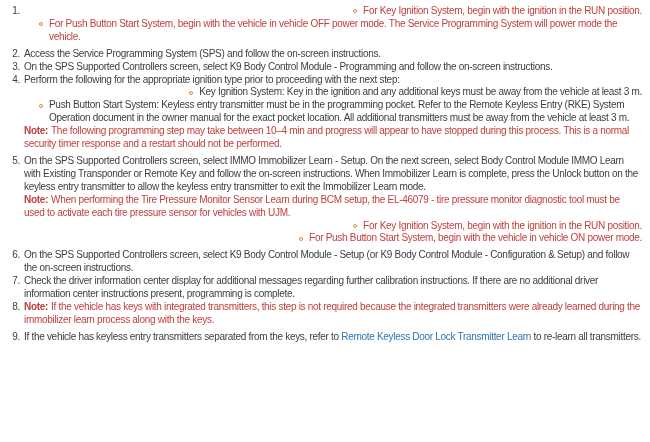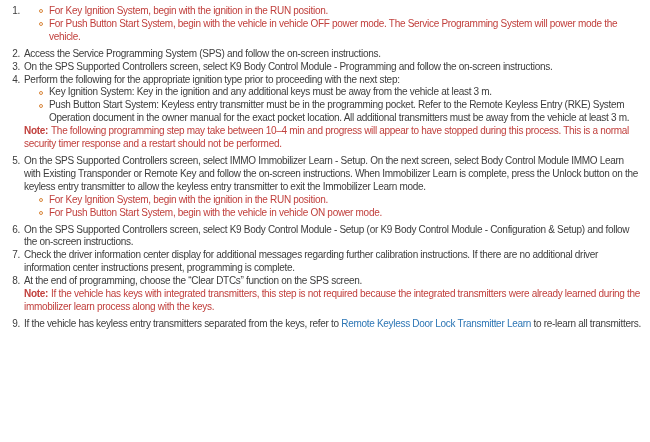--- a/index.html
+++ b/index.html
@@ -11,21 +11,21 @@
     color: #3d3d3d;
   }
   .doc { padding: 5px 8px 0 8px; }
   .steps { list-style: none; }
   .step { display: flex; }
   .step-num { flex: 0 0 12px; text-align: right; margin-right: 4px; }
   .step-body { flex: 1; min-width: 0; }
   .children { margin-bottom: 4px; }
   .note { color: #c1403d; }
   .note-label { font-weight: bold; margin-right: 3px; }
-  .bullet { display: flex; padding-left: 15px; }
+  .bullet { display: flex; padding-left: 15px; justify-content: flex-end; }
   .bullet .dot {
     flex: 0 0 auto; width: 4px; height: 4px;
     border: 1px solid #d9873c; border-radius: 50%;
     margin: 4.2px 6px 0 0;
   }
   .bullet.red { color: #c1403d; }
   .link { color: #2d76b5; cursor: pointer; }
 </style>
 </head>
 <body>
@@ -74,20 +74,21 @@
             </div>
             <div class="note"><strong class="note-label">Note:</strong><span>The following programming step may take between 10–4 min and progress will appear to have stopped during this process. This is a normal security timer response and a restart should not be performed.</span></div>
           </div>
         </div>
       </li>
       <li class="step">
         <span class="step-num">5.</span>
         <div class="step-body">
           <div class="step-text"><span>On the SPS Supported Controllers screen, select IMMO Immobilizer Learn - Setup. On the next screen, select Body Control Module IMMO Learn with Existing Transponder or Remote Key and follow the on-screen instructions. When Immobilizer Learn is complete, press the Unlock button on the keyless entry transmitter to allow the keyless entry transmitter to exit the Immobilizer Learn mode.</span></div>
           <div class="children">
+            <div class="note"><strong class="note-label">Note:</strong><span>When performing the Tire Pressure Monitor Sensor Learn during BCM setup, the EL-46079 - tire pressure monitor diagnostic tool must be used to activate each tire pressure sensor for vehicles with UJM.</span></div>
             <div class="bullet red">
               <span class="dot"></span>
               <span class="btext">For Key Ignition System, begin with the ignition in the RUN position.</span>
             </div>
             <div class="bullet red">
               <span class="dot"></span>
               <span class="btext">For Push Button Start System, begin with the vehicle in vehicle ON power mode.</span>
             </div>
           </div>
         </div>
@@ -100,21 +101,20 @@
       </li>
       <li class="step">
         <span class="step-num">7.</span>
         <div class="step-body">
           <div class="step-text"><span>Check the driver information center display for additional messages regarding further calibration instructions. If there are no additional driver information center instructions present, programming is complete.</span></div>
         </div>
       </li>
       <li class="step">
         <span class="step-num">8.</span>
         <div class="step-body">
-          <div class="step-text"><span>At the end of programming, choose the “Clear DTCs” function on the SPS screen.</span></div>
           <div class="children">
             <div class="note"><strong class="note-label">Note:</strong><span>If the vehicle has keys with integrated transmitters, this step is not required because the integrated transmitters were already learned during the immobilizer learn process along with the keys.</span></div>
           </div>
         </div>
       </li>
       <li class="step">
         <span class="step-num">9.</span>
         <div class="step-body">
           <div class="step-text"><span>If the vehicle has keyless entry transmitters separated from the keys, refer to </span><span class="link">Remote Keyless Door Lock Transmitter Learn</span><span> to re-learn all transmitters.</span></div>
         </div>

